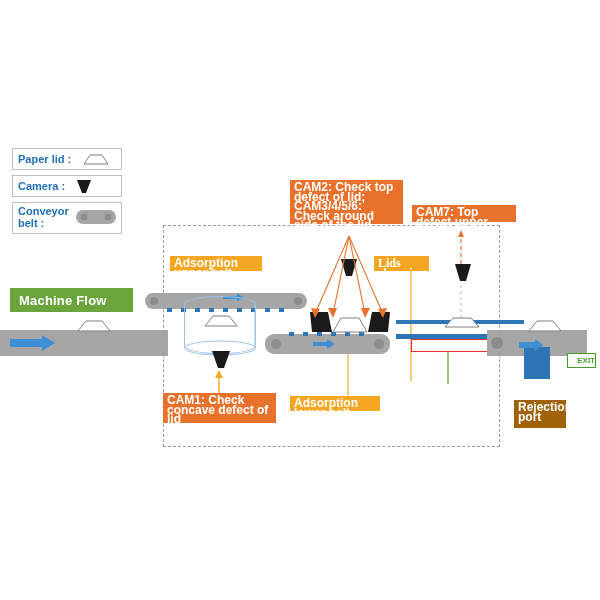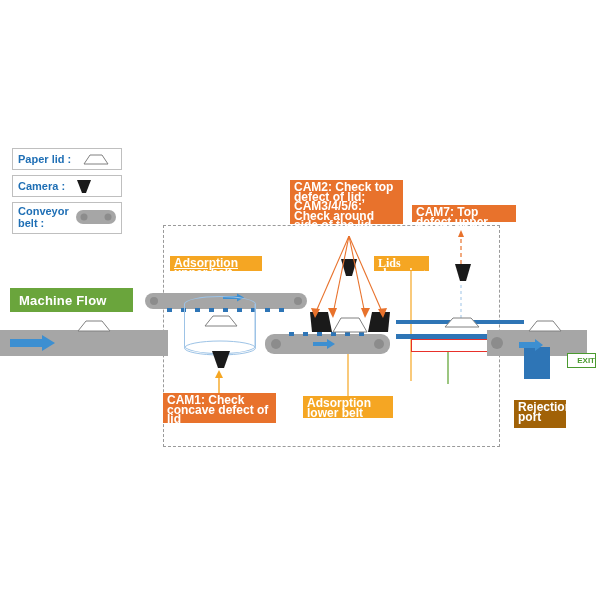--- a/index.html
+++ b/index.html
@@ -148,21 +148,21 @@
       <rect x="64" y="15" width="5" height="4"></rect>
       <rect x="78" y="15" width="5" height="4"></rect>
       <rect x="92" y="15" width="5" height="4"></rect>
       <rect x="106" y="15" width="5" height="4"></rect>
       <rect x="120" y="15" width="5" height="4"></rect>
       <rect x="134" y="15" width="5" height="4"></rect>
     </g>
     <path d="M78,3 L92,3 L92,0.5 L99,4.5 L92,8.5 L92,6 L78,6 Z" fill="#3d8fd1"></path>
   </svg>
 
-  <div class="abs callout orange-light" style="left:170px; top:256px; width:92px; height:15px;text-decoration:underline;">Adsorption upper belt</div>
+  <div class="abs callout orange-light" style="left:170px; top:256px; width:92px; height:15px;">Adsorption upper belt</div>
 
   <div class="abs cyl" style="left:184px; top:296px; width:72px; height:58px;"></div>
   <svg class="abs novis" style="left:184px; top:296px;" width="72" height="62" viewBox="0 0 72 62">
     <line x1="0" y1="8" x2="0" y2="52" stroke="#9dc3e6" stroke-width="1"></line>
     <line x1="71" y1="8" x2="71" y2="52" stroke="#9dc3e6" stroke-width="1"></line>
     <ellipse cx="36" cy="52" rx="35.5" ry="7" fill="none" stroke="#9dc3e6" stroke-width="1"></ellipse>
   </svg>
   <svg class="abs novis" style="left:200px; top:313px;" width="42" height="16" viewBox="0 0 42 16">
     <polygon points="5,13 37,13 29,3 13,3" fill="#ffffff" stroke="#808080" stroke-width="1"></polygon>
   </svg>
@@ -182,21 +182,21 @@
     <g fill="#2e75b6">
       <rect x="24" y="2" width="5" height="4"></rect>
       <rect x="38" y="2" width="5" height="4"></rect>
       <rect x="52" y="2" width="5" height="4"></rect>
       <rect x="66" y="2" width="5" height="4"></rect>
       <rect x="80" y="2" width="5" height="4"></rect>
       <rect x="94" y="2" width="5" height="4"></rect>
     </g>
     <path d="M48,12 L62,12 L62,9 L70,14 L62,19 L62,16 L48,16 Z" fill="#3d8fd1"></path>
   </svg>
-  <div class="abs callout orange-light" style="left:303px; top:396px; width:90px; height:22px;">Adsorption lower belt</div>
+  <div class="abs callout orange-light" style="left:290px; top:396px; width:90px; height:15px;">Adsorption lower belt</div>
   <svg class="abs novis" style="left:345px; top:354px;" width="6" height="42" viewBox="0 0 6 42">
     <line x1="3" y1="0" x2="3" y2="42" stroke="#f5a623" stroke-width="1.2"></line>
   </svg>
 
   <svg class="abs novis" style="left:310px; top:306px;" width="80" height="32" viewBox="0 0 80 32">
     <polygon points="0,6 18,6 22,26 2,26" fill="#1a1a1a"></polygon>
     <polygon points="80,6 62,6 58,26 78,26" fill="#1a1a1a"></polygon>
     <polygon points="23,26 57,26 49,12 31,12" fill="#ffffff" stroke="#808080" stroke-width="1"></polygon>
   </svg>
   <svg class="abs novis" style="left:334px; top:258px;" width="30" height="22" viewBox="0 0 30 22">

